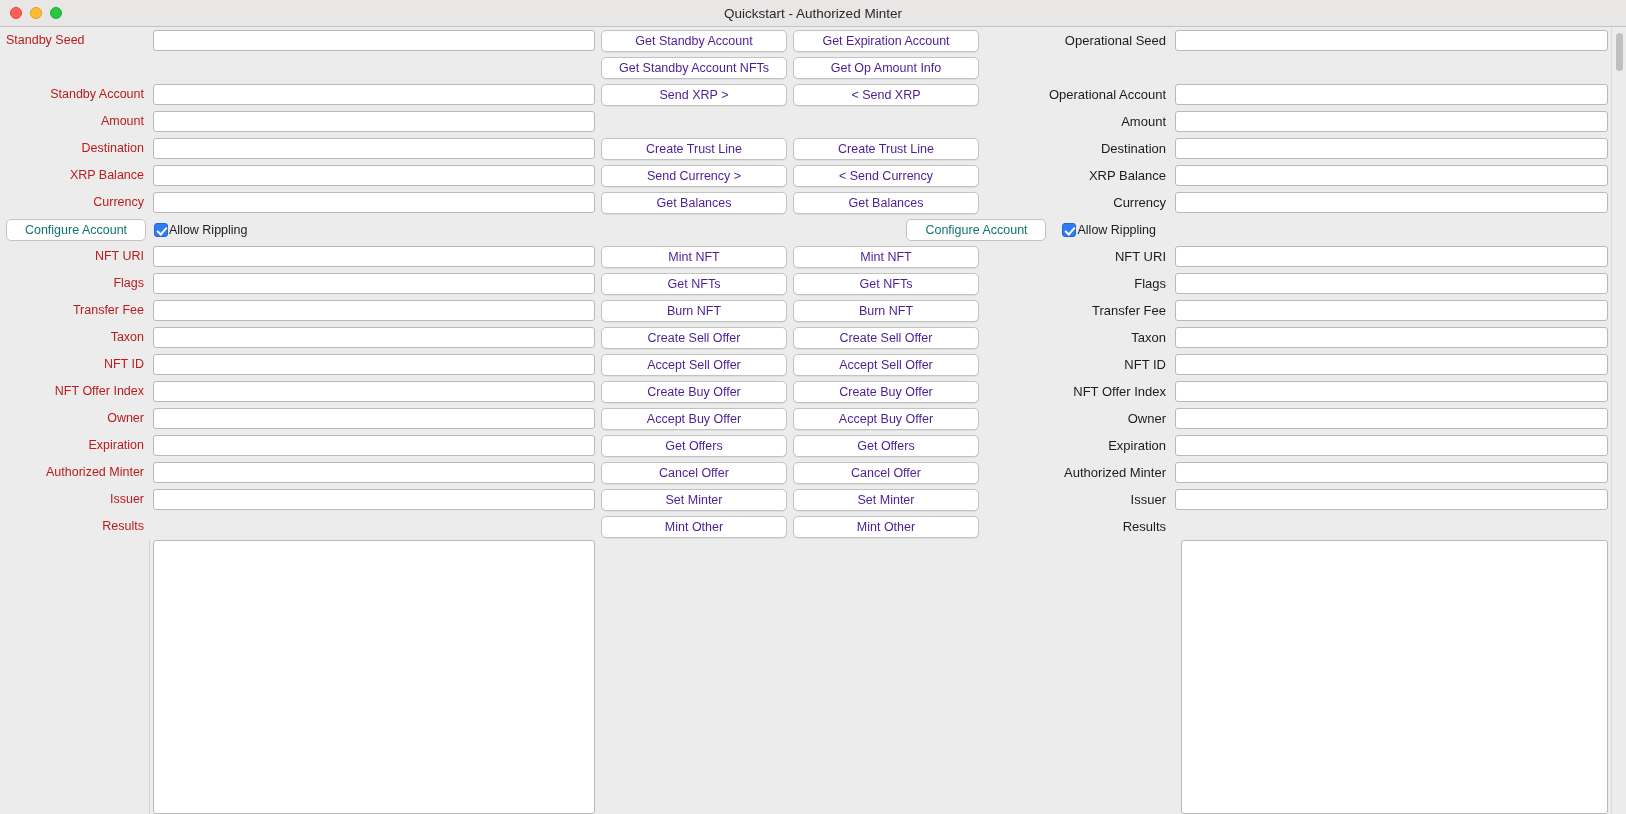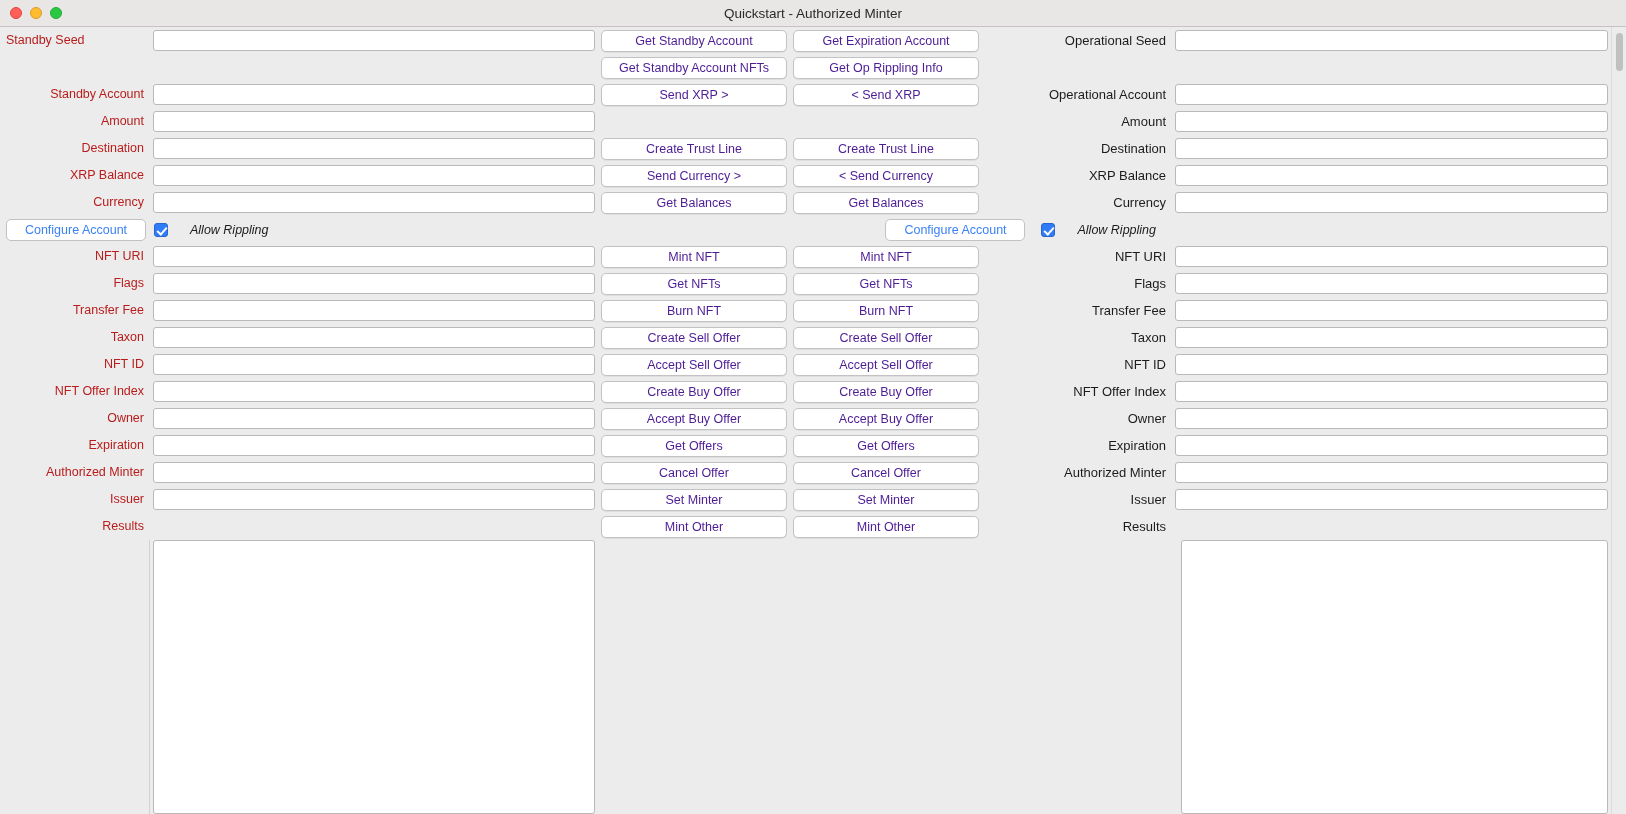--- a/index.html
+++ b/index.html
@@ -168,35 +168,34 @@
   .cfg-btn {
     width: 140px;
     min-width: 140px;
     height: 22px;
     margin-left: 6px;
     background: #ffffff;
     border: 1px solid #c2c2c2;
     border-radius: 5px;
     font-size: 12.5px;
     font-family: "Liberation Sans", sans-serif;
-    color: #3b82f6;
+    color: #0f766e;
     cursor: default;
   }
   .cfg-btn.right {
     margin-left: 0;
     margin-right: 8px;
   }
   .chk-wrap {
     display: flex;
     align-items: center;
-    gap: 22px;
+    gap: 1px;
     font-size: 12.5px;
     color: #1c1c1c;
     padding-left: 8px;
-    font-style: italic;
   }
   .chk {
     width: 14px; height: 14px;
     border-radius: 3px;
     background: #2f7cf6;
     border: 1px solid #2566cf;
     position: relative;
     display: inline-block;
   }
   .chk::after {
@@ -276,21 +275,21 @@
           <input class="fld-right" value="" style="">
         </div>
 
         <div class="row">
           <div class="lbl-left"></div>
           <div class="fld" style="visibility:hidden"></div>
           <div class="btn-col">
             <button class="btn">Get Standby Account NFTs</button>
           </div>
           <div class="btn-col">
-            <button class="btn">Get Op Rippling Info</button>
+            <button class="btn">Get Op Amount Info</button>
           </div>
           <div class="lbl-right"></div>
           <div class="fld-right" style="visibility:hidden"></div>
         </div>
 
         <div class="row">
           <div class="lbl-left">Standby Account</div>
           <input class="fld" value="" style="">
           <div class="btn-col">
             <button class="btn">Send XRP &gt;</button>

